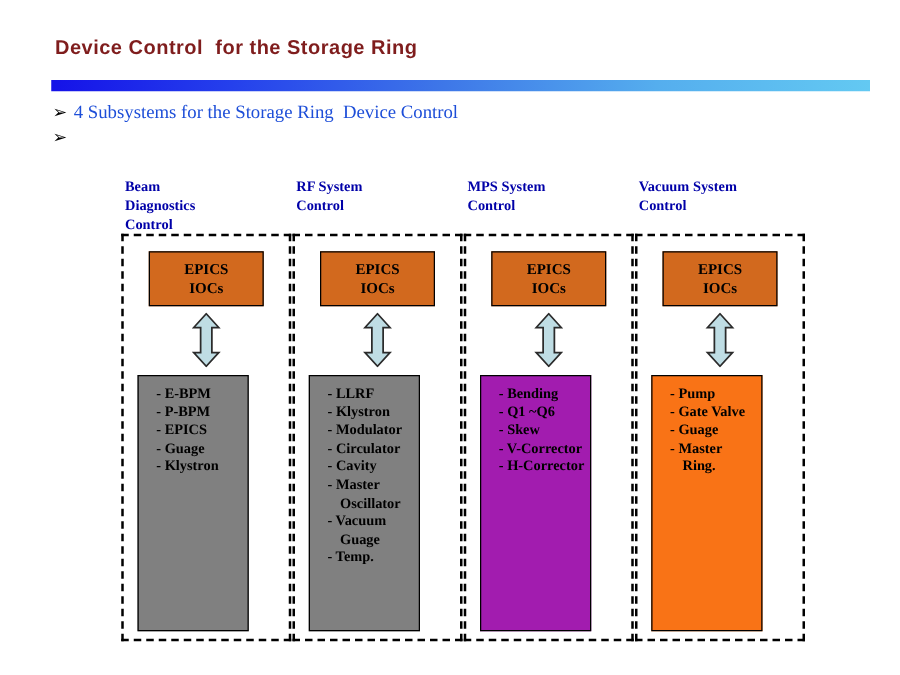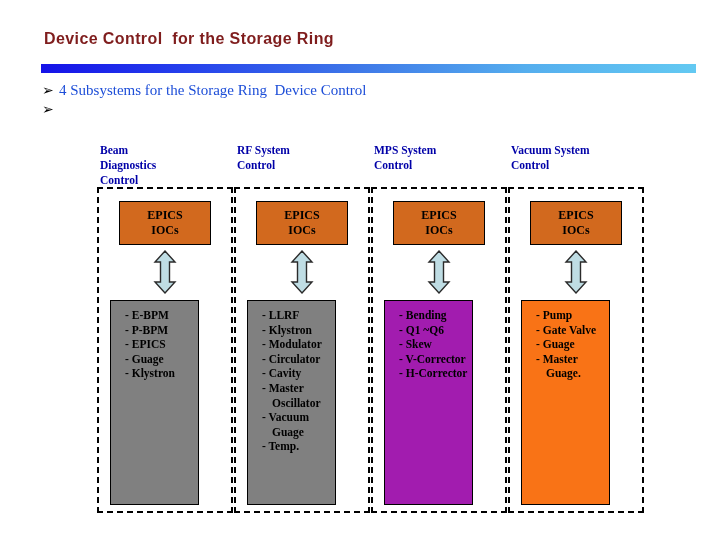--- a/index.html
+++ b/index.html
@@ -231,16 +231,16 @@
       <div class="ioc-box" style="background: rgb(210, 105, 30);">
         <span>EPICS</span>
         <span>IOCs</span>
       </div>
       <div class="arrow-wrap">
         <svg width="24" height="44" viewBox="0 0 24 44" aria-hidden="true">
           <polygon points="12,1 22,12 16.5,12 16.5,32 22,32 12,43 2,32 7.5,32 7.5,12 2,12" fill="#BFDDE4" stroke="#2B2B2B" stroke-width="1.4" stroke-linejoin="miter"></polygon>
         </svg>
       </div>
       <div class="device-box" style="background: #f97316;">
-        <div class="device-list"><div class="device-item">- Pump</div><div class="device-item">- Gate Valve</div><div class="device-item">- Guage</div><div class="device-item">- Master</div><div class="device-cont">Guage.</div></div>
+        <div class="device-list"><div class="device-item">- Pump</div><div class="device-item">- Gate Valve</div><div class="device-item">- Guage</div><div class="device-item">- Master</div><div class="device-cont">Ring.</div></div>
       </div>
     </div>
   </div>
 
 </body></html>

